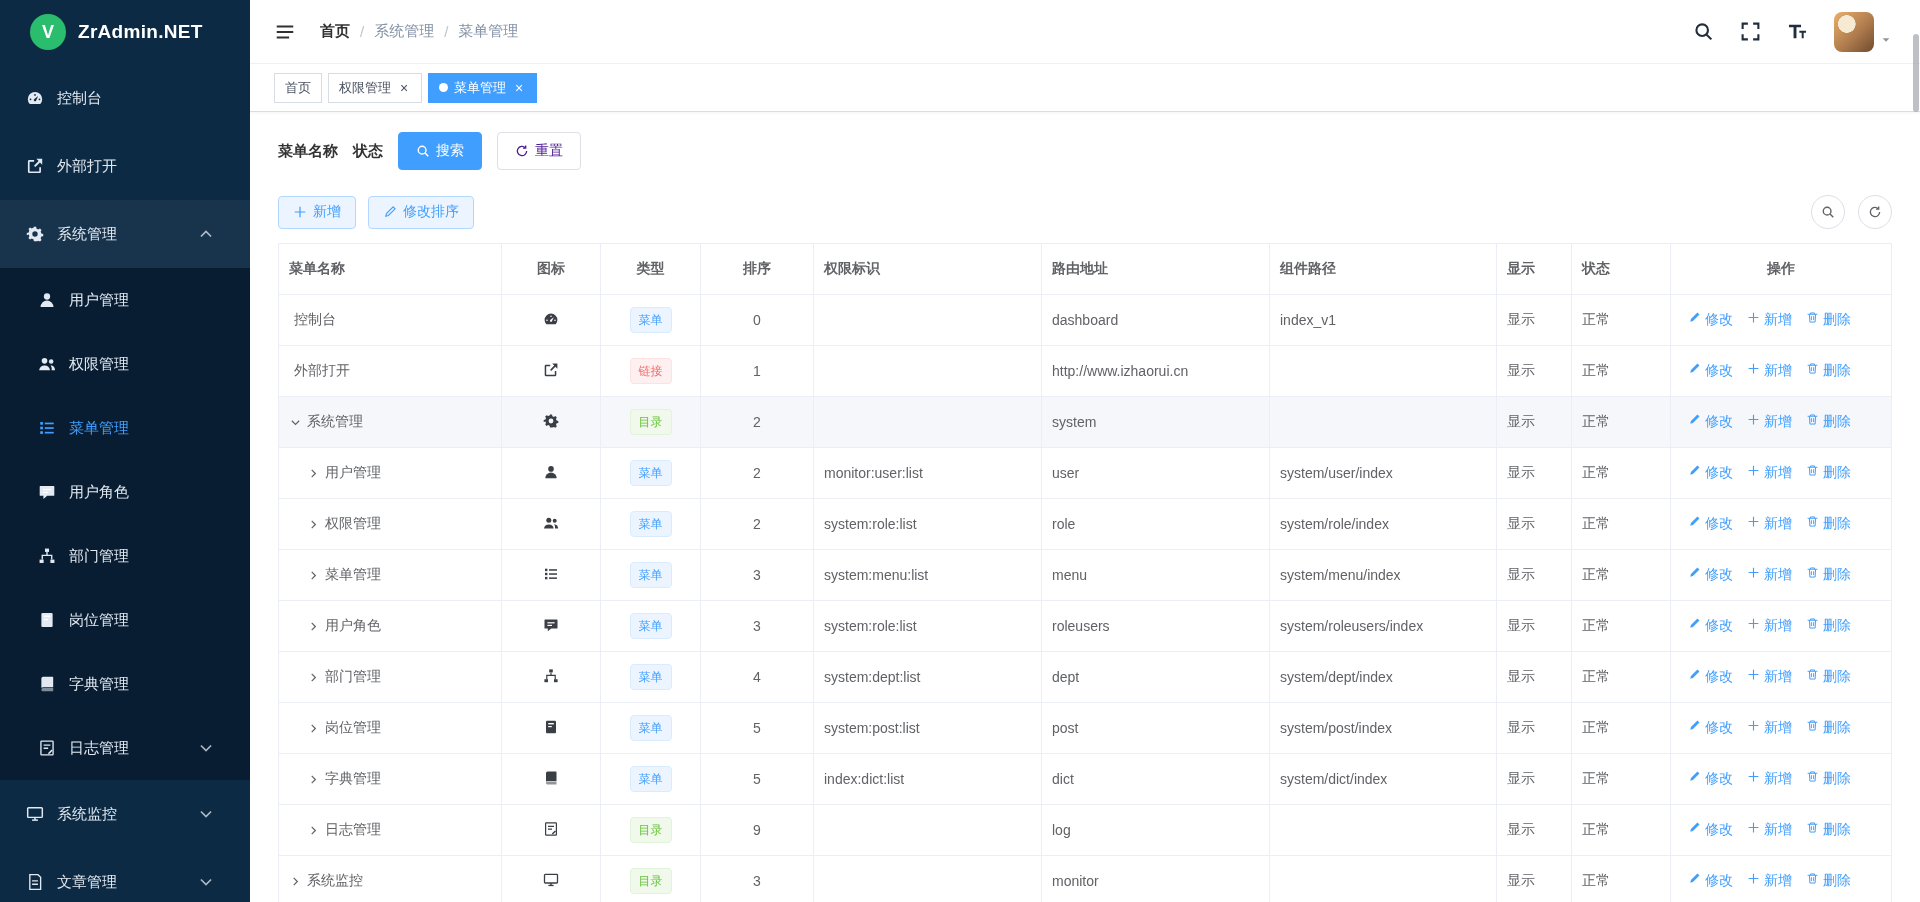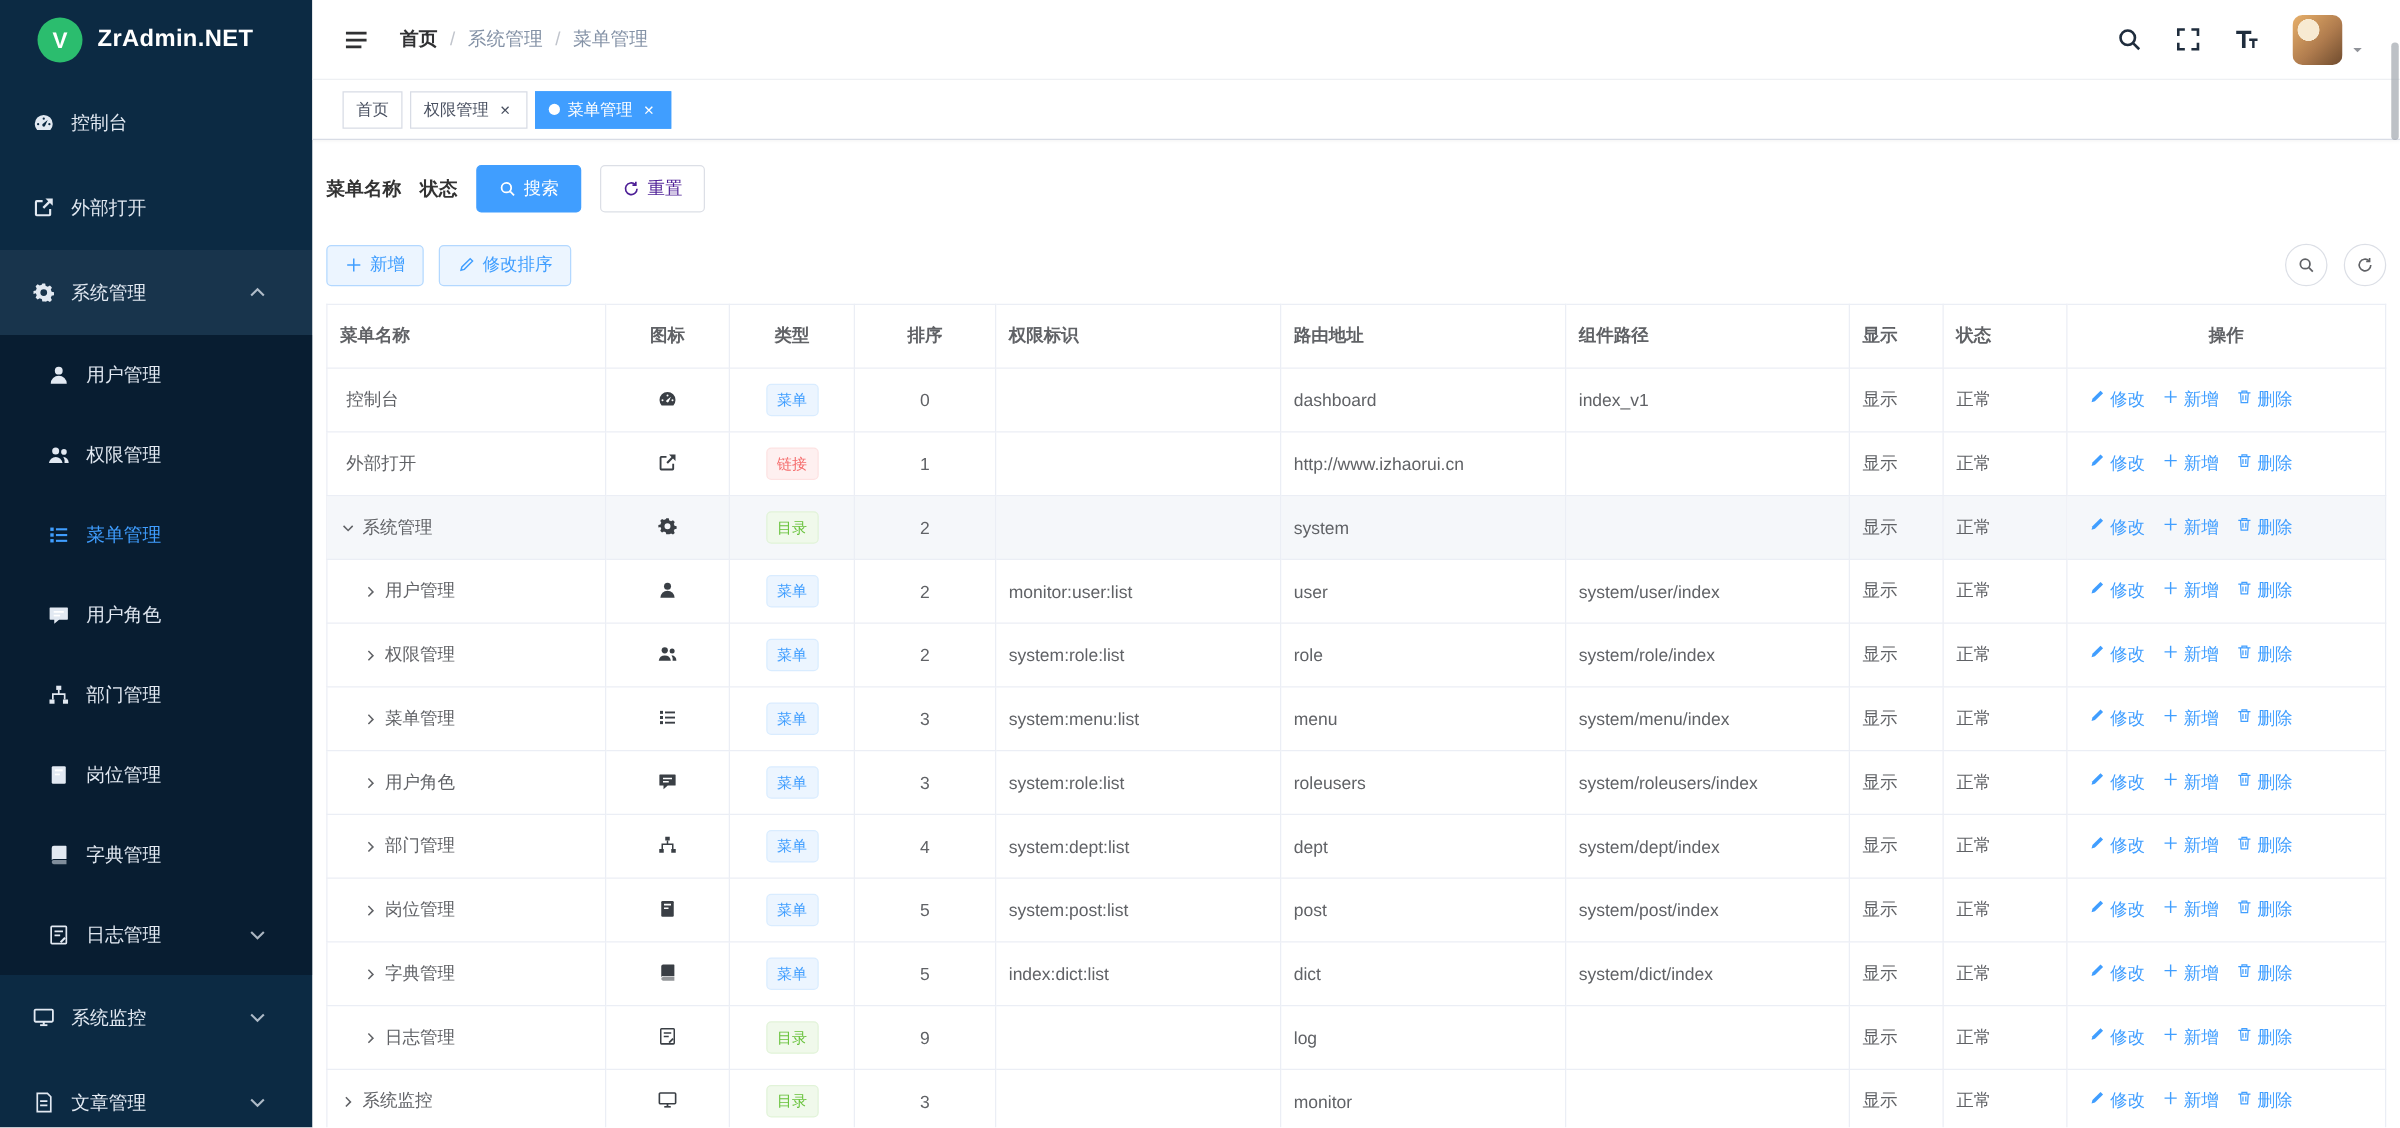--- a/index.html
+++ b/index.html
@@ -54,21 +54,21 @@
   .tagsbar{height:48px;flex:none;display:flex;align-items:center;gap:6px;padding:0 24px;
     background:#fff;border-bottom:1px solid #d8dce5;box-shadow:0 1px 3px rgba(0,0,0,.05)}
   .tab{display:inline-flex;align-items:center;gap:6px;height:30px;padding:0 10px;
     border:1px solid #d8dce5;background:#fff;color:#495060;font-size:13px;cursor:pointer}
   .tab.active{background:var(--primary);border-color:var(--primary);color:#fff}
   .tab-dot{width:9px;height:9px;border-radius:50%;background:#fff}
   .tab-close{font-size:14px;line-height:1;width:14px;height:14px;display:inline-flex;
     align-items:center;justify-content:center;border-radius:50%}
 
   
-  .content{flex:1;padding:20px 11px 0;overflow:hidden}
+  .content{flex:1;padding:20px 28px 0;overflow:hidden}
   .filter-row{display:flex;align-items:center;gap:15px}
   .f-label{font-size:15px;font-weight:bold;color:#333}
   .f-input{width:233px;height:38px;border:1px solid #dcdfe6;border-radius:4px;
     padding:0 12px;font-size:14px;color:#606266;outline:none;font-family:inherit}
   .f-input::placeholder{color:#c0c4cc}
   .f-select{width:234px;height:38px;border:1px solid #dcdfe6;border-radius:4px;
     display:flex;align-items:center;justify-content:space-between;padding:0 12px;
     color:#c0c4cc;font-size:14px;cursor:pointer;background:#fff}
   .f-select .icon{width:13px;height:13px;color:#c0c4cc}
   .btn{display:inline-flex;align-items:center;gap:6px;border-radius:4px;font-size:14px;

